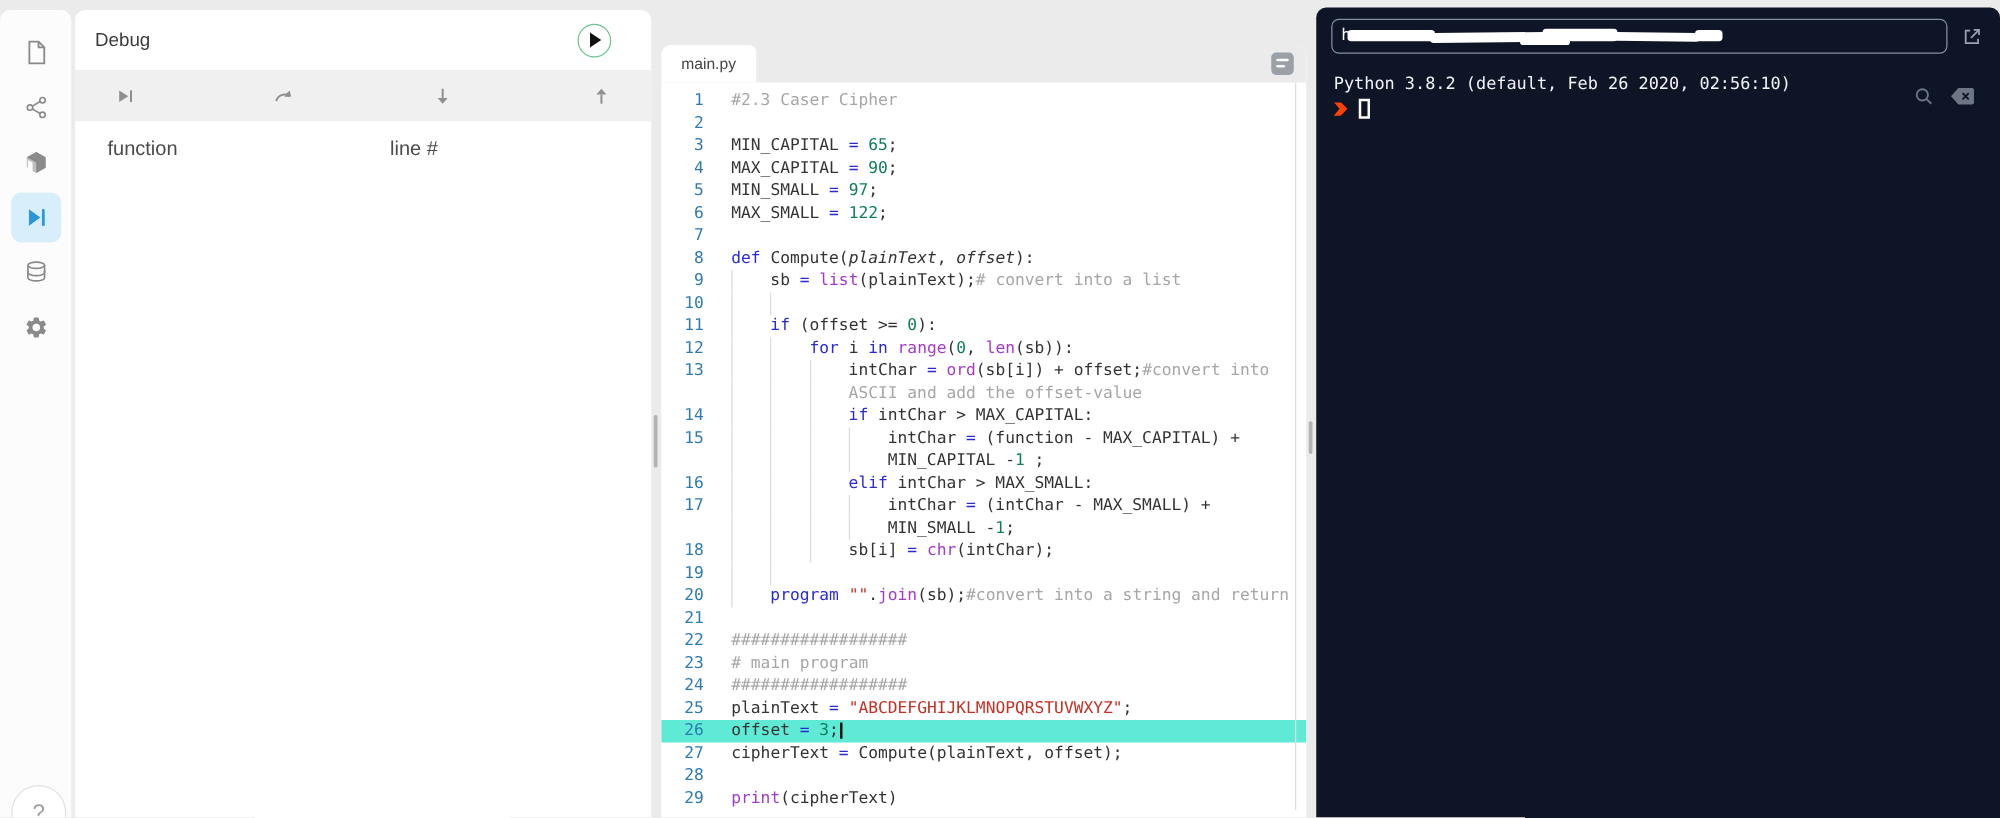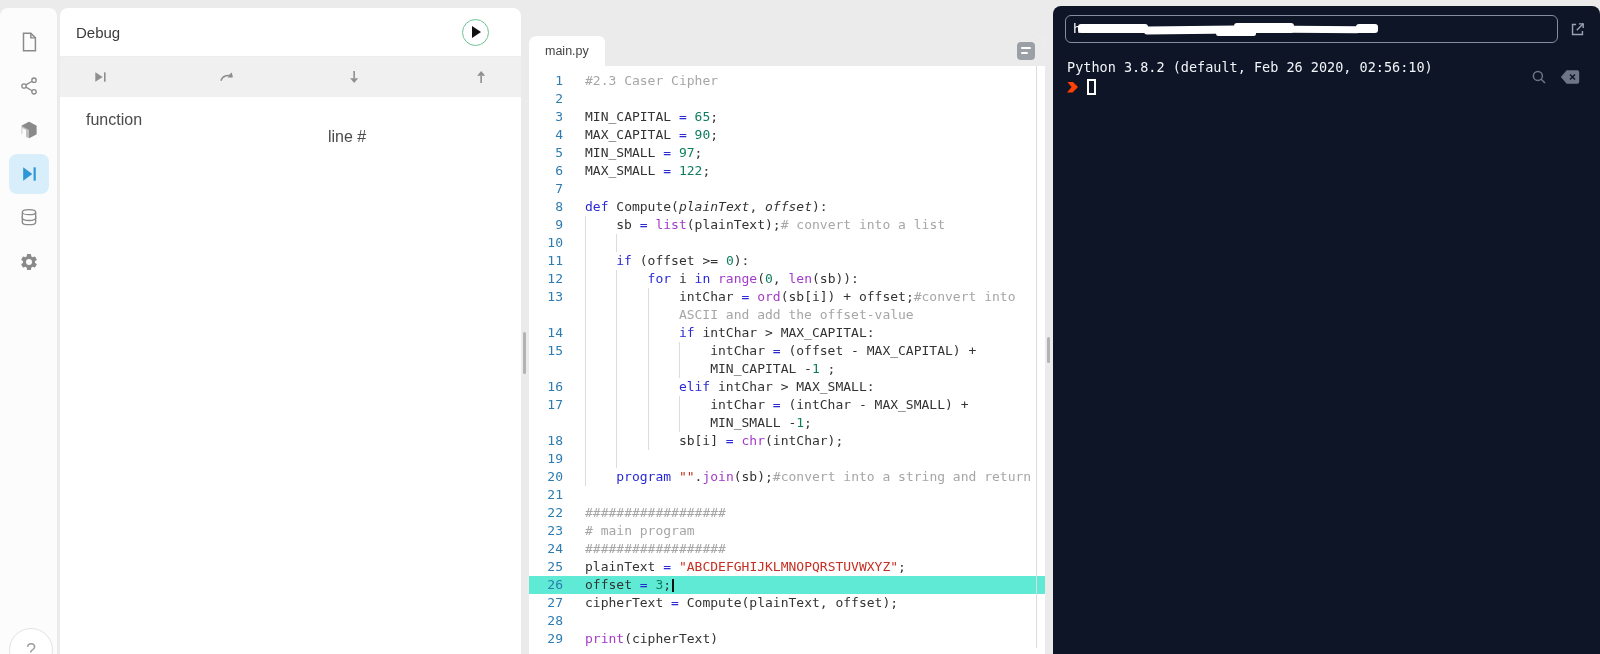--- a/index.html
+++ b/index.html
@@ -20,21 +20,21 @@
   .debug-card { position:absolute; left:60px; top:8px; bottom:0; width:461px; background:#fff; border-radius:8px 8px 0 0; }
   .debug-header { height:49px; display:flex; align-items:center; justify-content:space-between;
                   padding:0 32px 0 16px; border-bottom:1px solid #ededed; }
   .debug-title { font-size:15px; color:#3b3b3b; }
   .run-btn { width:27px; height:27px; border-radius:50%; background:#fff; border:1.5px solid #6cc493;
              display:flex; align-items:center; justify-content:center; cursor:pointer; }
   .run-btn .tri { width:0; height:0; border-left:9px solid #111; border-top:6px solid transparent; border-bottom:6px solid transparent; margin-left:2px; }
   .debug-toolbar { height:40px; background:#f0f0f0; display:flex; align-items:center; justify-content:space-between; padding:0 26px; }
   .dbg-btn { width:28px; height:28px; display:flex; align-items:center; justify-content:center; cursor:pointer; }
   .debug-cols { display:flex; padding:14px 0 0 26px; font-size:16px; color:#4a4a4a; position:relative; }
-  .col-line { position:absolute; left:268px; top:14px;margin-top:17px; }
+  .col-line { position:absolute; left:252px; top:14px; }
 
   
   .handle { position:absolute; width:3px; border-radius:2px; background:#b3b3b3; }
   .handle.h1 { left:523px; top:332px; height:42px; }
   .handle.h2 { left:1047px; top:337px; height:26px; }
 
   
   .editor-card { position:absolute; left:529px; top:8px; bottom:0; width:516px; background:#fff; border-radius:8px 8px 0 0; overflow:hidden;margin-top:28px; }
   .tabbar { height:30px; background:#ebebeb; position:relative; display:flex; align-items:flex-end; }
   .tab { background:#fff; height:30px; padding:0 16px; display:flex; align-items:center;
@@ -198,21 +198,21 @@
         <div class="crow"><span class="ln">6</span><span class="ct"><span class="t-p">MAX_SMALL </span><span class="t-k">= </span><span class="t-n">122</span><span class="t-p">;</span></span></div>
         <div class="crow"><span class="ln">7</span><span class="ct"></span></div>
         <div class="crow"><span class="ln">8</span><span class="ct"><span class="t-k">def </span><span class="t-p">Compute(</span><span class="t-i">plainText</span><span class="t-p">, </span><span class="t-i">offset</span><span class="t-p">):</span></span></div>
         <div class="crow"><span class="ln">9</span><span class="ct"><span class="iu"></span><span class="t-p">sb </span><span class="t-k">= </span><span class="t-b">list</span><span class="t-p">(plainText);</span><span class="t-c"># convert into a list</span></span></div>
         <div class="crow"><span class="ln">10</span><span class="ct"><span class="iu"></span><span class="iu"></span></span></div>
         <div class="crow"><span class="ln">11</span><span class="ct"><span class="iu"></span><span class="t-k">if </span><span class="t-p">(offset &gt;= </span><span class="t-n">0</span><span class="t-p">):</span></span></div>
         <div class="crow"><span class="ln">12</span><span class="ct"><span class="iu"></span><span class="iu"></span><span class="t-k">for </span><span class="t-p">i </span><span class="t-k">in </span><span class="t-b">range</span><span class="t-p">(</span><span class="t-n">0</span><span class="t-p">, </span><span class="t-b">len</span><span class="t-p">(sb)):</span></span></div>
         <div class="crow"><span class="ln">13</span><span class="ct"><span class="iu"></span><span class="iu"></span><span class="iu"></span><span class="t-p">intChar </span><span class="t-k">= </span><span class="t-b">ord</span><span class="t-p">(sb[i]) + offset;</span><span class="t-c">#convert into</span></span></div>
         <div class="crow"><span class="ln"></span><span class="ct"><span class="iu"></span><span class="iu"></span><span class="iu"></span><span class="t-c">ASCII and add the offset-value</span></span></div>
         <div class="crow"><span class="ln">14</span><span class="ct"><span class="iu"></span><span class="iu"></span><span class="iu"></span><span class="t-k">if </span><span class="t-p">intChar &gt; MAX_CAPITAL:</span></span></div>
-        <div class="crow"><span class="ln">15</span><span class="ct"><span class="iu"></span><span class="iu"></span><span class="iu"></span><span class="iu"></span><span class="t-p">intChar </span><span class="t-k">= </span><span class="t-p">(offset - MAX_CAPITAL) +</span></span></div>
+        <div class="crow"><span class="ln">15</span><span class="ct"><span class="iu"></span><span class="iu"></span><span class="iu"></span><span class="iu"></span><span class="t-p">intChar </span><span class="t-k">= </span><span class="t-p">(function - MAX_CAPITAL) +</span></span></div>
         <div class="crow"><span class="ln"></span><span class="ct"><span class="iu"></span><span class="iu"></span><span class="iu"></span><span class="iu"></span><span class="t-p">MIN_CAPITAL -</span><span class="t-n">1</span><span class="t-p"> ;</span></span></div>
         <div class="crow"><span class="ln">16</span><span class="ct"><span class="iu"></span><span class="iu"></span><span class="iu"></span><span class="t-k">elif </span><span class="t-p">intChar &gt; MAX_SMALL:</span></span></div>
         <div class="crow"><span class="ln">17</span><span class="ct"><span class="iu"></span><span class="iu"></span><span class="iu"></span><span class="iu"></span><span class="t-p">intChar </span><span class="t-k">= </span><span class="t-p">(intChar - MAX_SMALL) +</span></span></div>
         <div class="crow"><span class="ln"></span><span class="ct"><span class="iu"></span><span class="iu"></span><span class="iu"></span><span class="iu"></span><span class="t-p">MIN_SMALL -</span><span class="t-n">1</span><span class="t-p">;</span></span></div>
         <div class="crow"><span class="ln">18</span><span class="ct"><span class="iu"></span><span class="iu"></span><span class="iu"></span><span class="t-p">sb[i] </span><span class="t-k">= </span><span class="t-b">chr</span><span class="t-p">(intChar);</span></span></div>
         <div class="crow"><span class="ln">19</span><span class="ct"><span class="iu"></span><span class="iu"></span></span></div>
         <div class="crow"><span class="ln">20</span><span class="ct"><span class="iu"></span><span class="t-k">program </span><span class="t-s">""</span><span class="t-p">.</span><span class="t-b">join</span><span class="t-p">(sb);</span><span class="t-c">#convert into a string and return</span></span></div>
         <div class="crow"><span class="ln">21</span><span class="ct"></span></div>
         <div class="crow"><span class="ln">22</span><span class="ct"><span class="t-c">##################</span></span></div>
         <div class="crow"><span class="ln">23</span><span class="ct"><span class="t-c"># main program</span></span></div>

